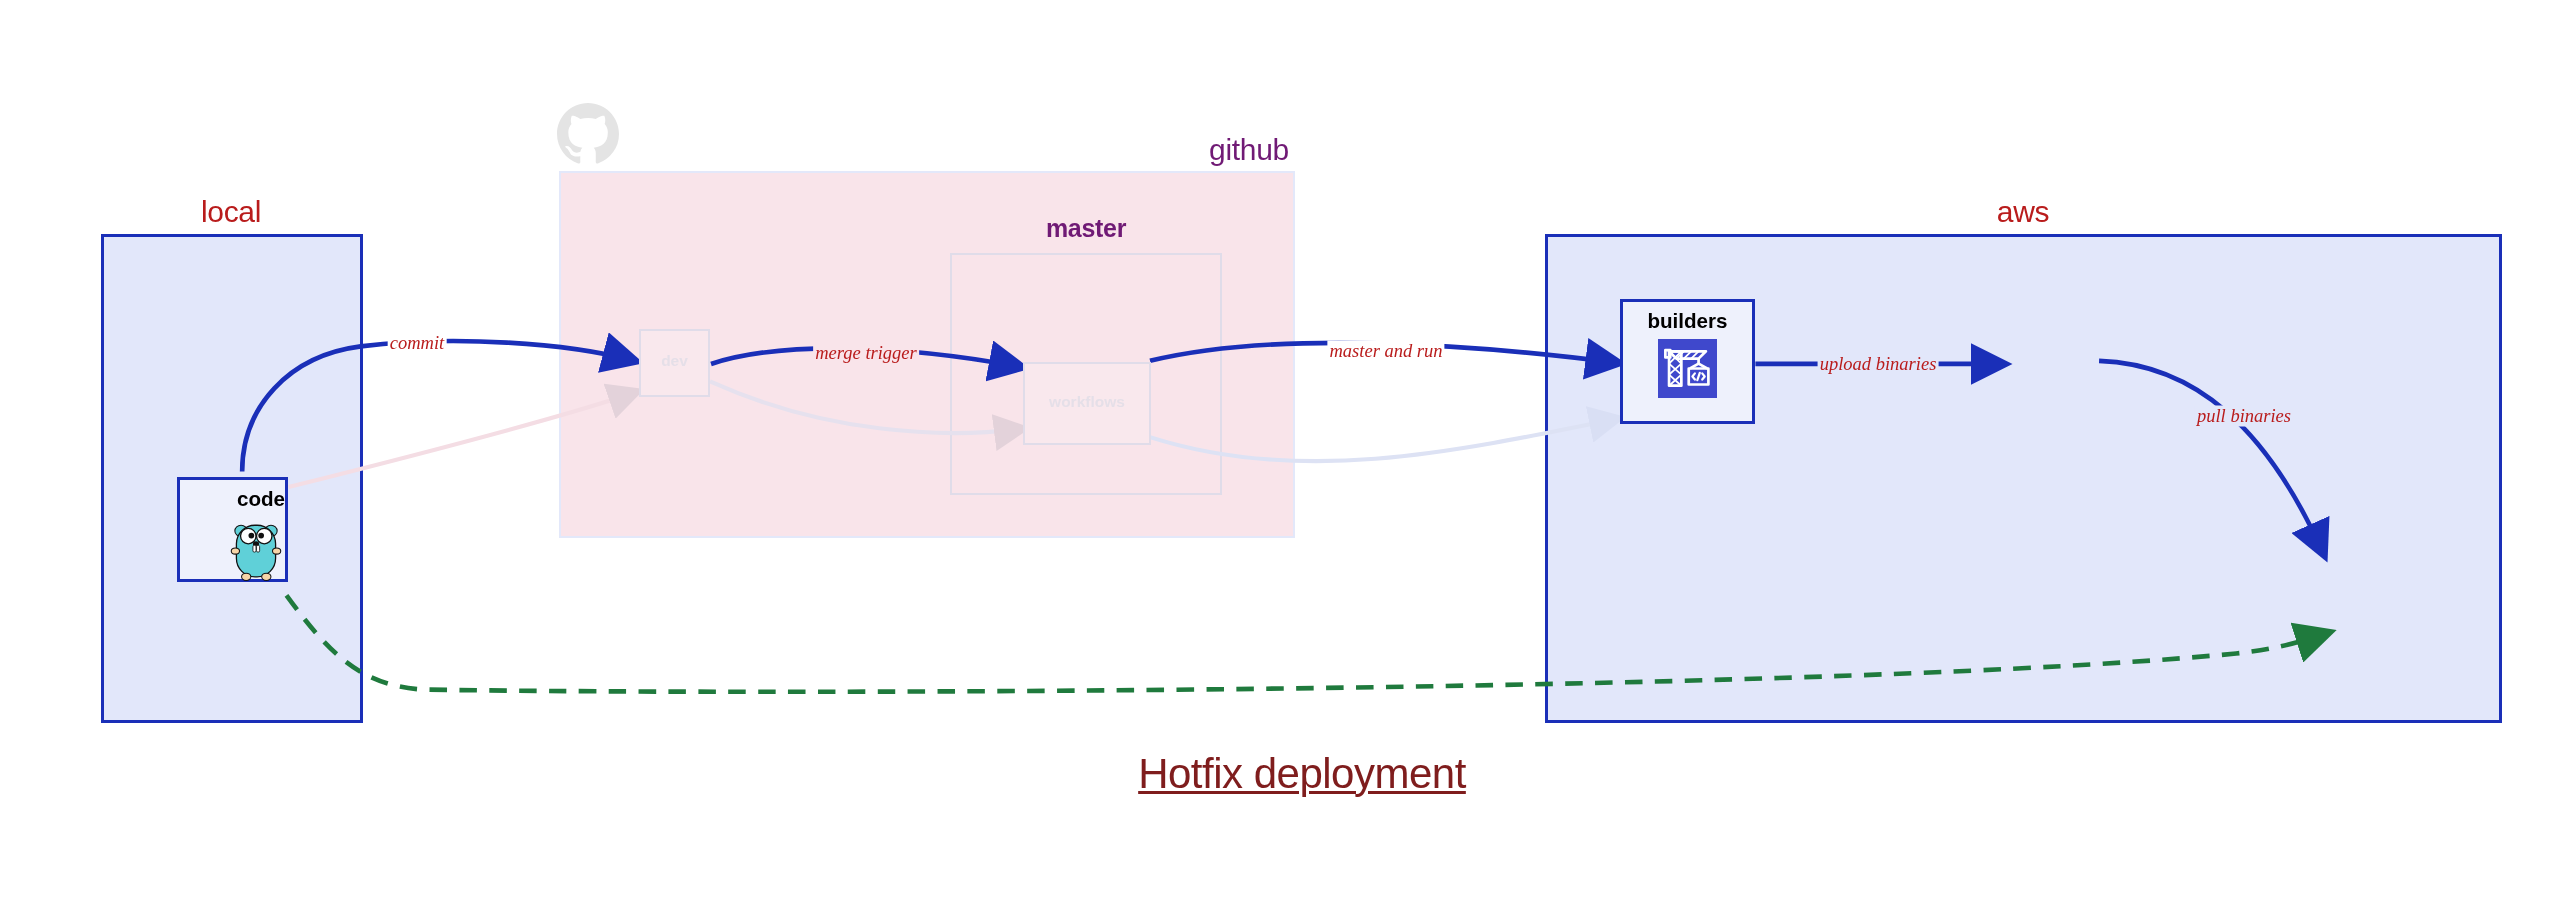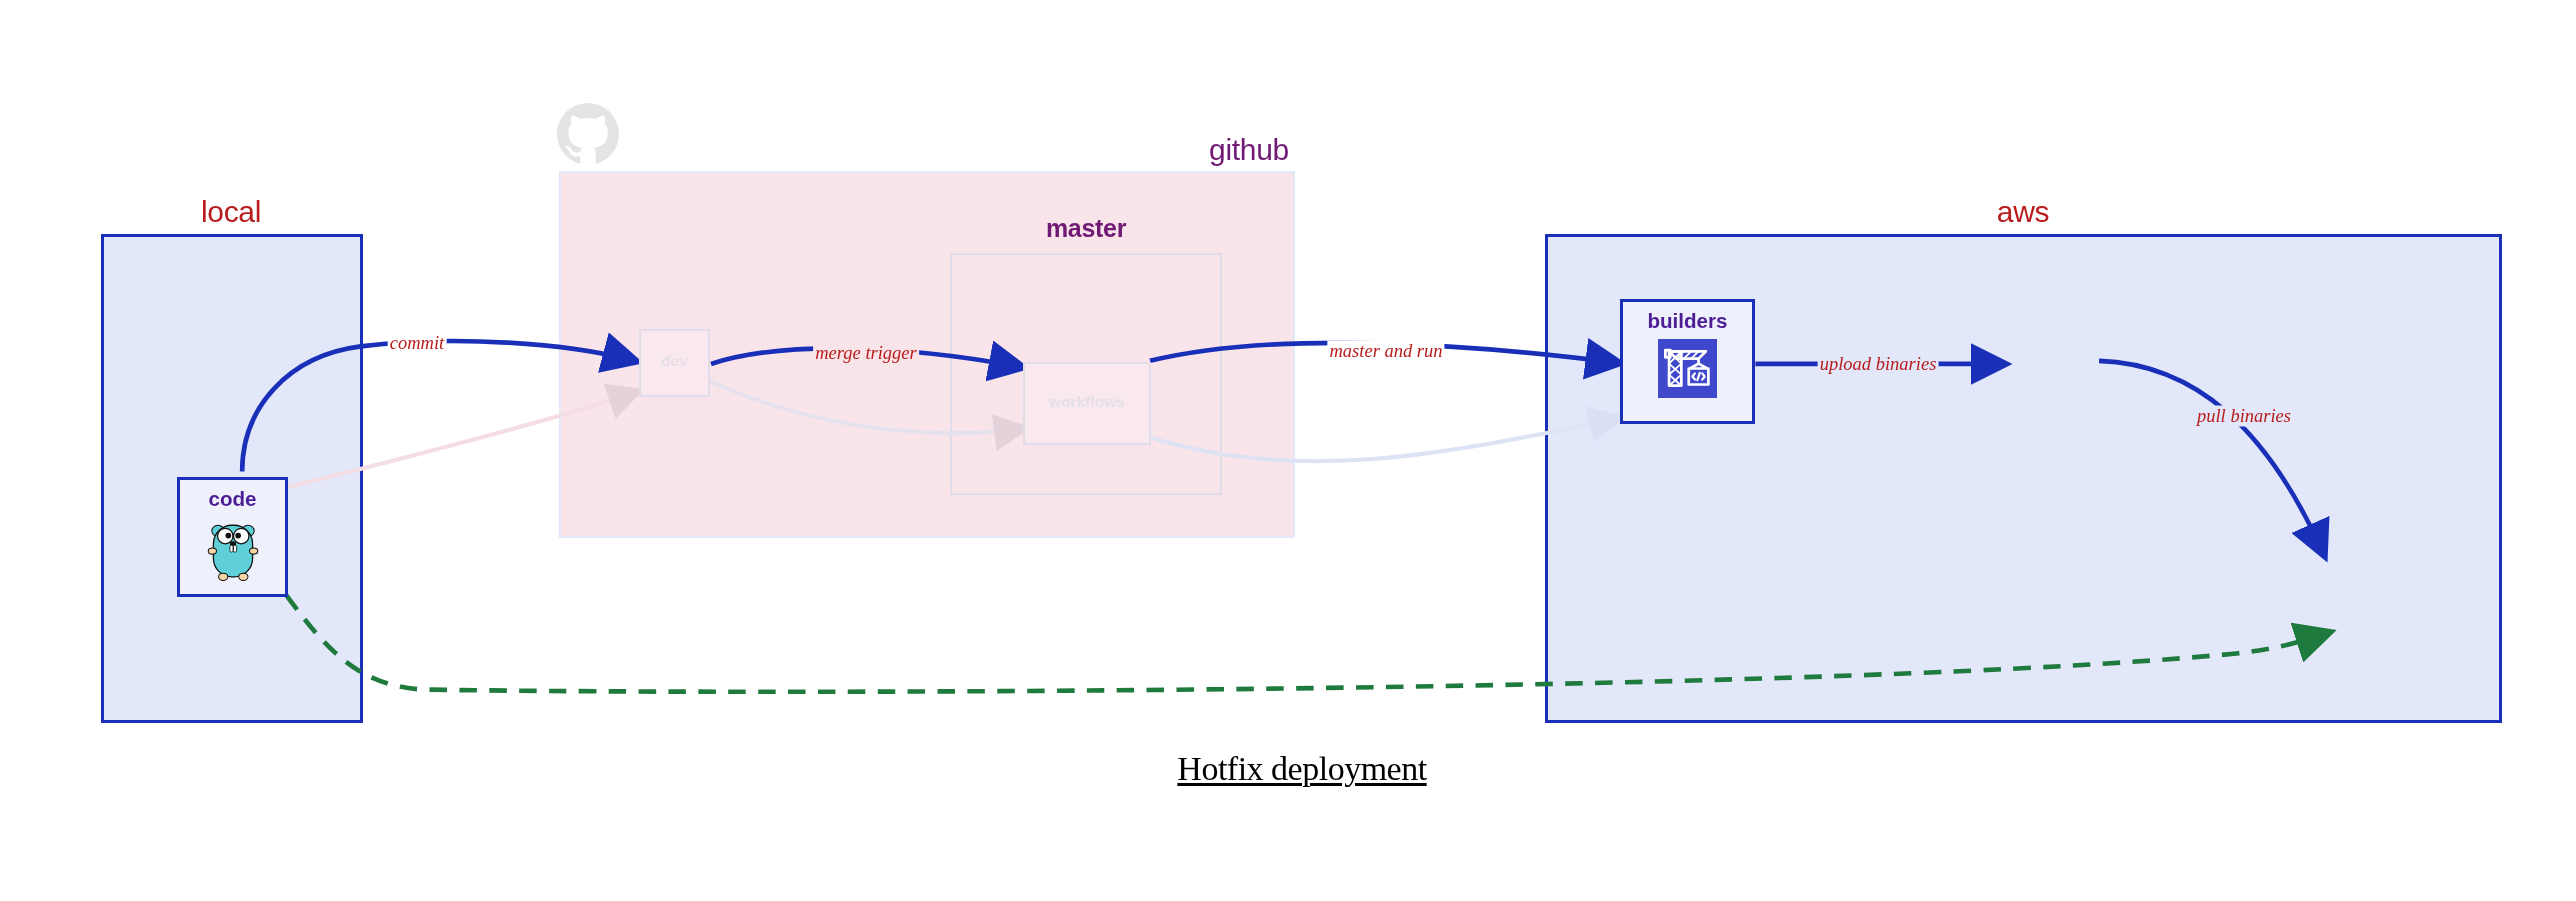--- a/index.html
+++ b/index.html
@@ -14,35 +14,35 @@
   .grp-label{position:absolute;font-family:"Liberation Sans",sans-serif;
     color:#b91c1c;font-size:30px;line-height:1;white-space:nowrap;
     transform:translateX(-50%);letter-spacing:-0.3px;}
   .grp-label.faded{color:#701a75;}
 
   .node{position:absolute;box-sizing:border-box;background:#eef1fc;
     border:3.6px solid #1a2fb8;display:flex;flex-direction:column;
     align-items:center;}
   .node.faded{border-color:#e0dce9;background:#f9e8ed;}
   .node-label{font-family:"Liberation Sans",sans-serif;font-weight:bold;
-    font-size:20.6px;color:#4c1d95;line-height:1;white-space:nowrap;}
+    font-size:20.6px;color:#000000;line-height:1;white-space:nowrap;}
   .node.faded .node-label{color:#e5dfe8;}
   .node-icon{display:flex;align-items:center;justify-content:center;}
 
   svg.wires{position:absolute;left:0;top:0;width:2604px;height:902px;
     pointer-events:none;}
 
   .edge-label{position:absolute;font-family:"Liberation Serif",serif;
     font-style:italic;font-size:18.5px;color:#b91c1c;white-space:nowrap;
     transform:translate(-50%,-50%);background:#ffffff;padding:0 2.1px;}
   .edge-label.on-pink{background:#f9e4ea;}
   .edge-label.on-aws{background:#e2e7fa;}
 
-  .title{position:absolute;font-family:Liberation Serif, serif;
-    font-size:34px;color:#000000;white-space:nowrap;
+  .title{position:absolute;font-family:Liberation Sans, sans-serif;
+    font-size:42px;color:#7f1d1d;white-space:nowrap;
     transform:translateX(-50%);text-decoration:underline;
     text-underline-offset:3.1px;text-decoration-thickness:2.6px;
     letter-spacing:-0.5px;}
 
   .octocat{position:absolute;}
 </style>
 </head>
 <body>
 
 <div id="stage">
@@ -98,21 +98,21 @@
 
     <path d="M2232,700 C2480,640 2860,668 3140,704" fill="none" stroke="#1a2fb8" stroke-width="9" marker-end="url(#ah)"></path>
 
     <path d="M3407,706 L3888,706" fill="none" stroke="#1a2fb8" stroke-width="9" marker-end="url(#ah)"></path>
 
     <path d="M4074,700 C4260,706 4400,830 4510,1075" fill="none" stroke="#1a2fb8" stroke-width="9" marker-end="url(#ah)"></path>
 
     <path d="M556,1155 C640,1270 700,1330 820,1338 C1600,1350 3600,1340 4340,1268 C4430,1258 4480,1240 4518,1228" fill="none" stroke="#1f7a3d" stroke-width="9" stroke-dasharray="34 24" marker-end="url(#ah-g)"></path>
   </svg>
 
-  <div class="node" style="left:177px;top:477px;width:111px;height:120px;padding-top:9.3px;">
+  <div class="node" style="left:177px;top:477px;width:111px;height:105px;padding-top:9.3px;align-items:flex-end;">
     <div class="node-label">code</div>
     <div class="node-icon" style="margin-top:7.2px;">
       <svg width="58" height="66" viewBox="0 0 112 128" aria-hidden="true">
 
         <ellipse cx="27" cy="27" rx="12" ry="11" fill="#5fd0d8" stroke="#111" stroke-width="2"></ellipse>
         <ellipse cx="85" cy="27" rx="12" ry="11" fill="#5fd0d8" stroke="#111" stroke-width="2"></ellipse>
 
         <rect x="18" y="16" width="76" height="100" rx="36" fill="#5fd0d8" stroke="#111" stroke-width="2.5"></rect>
 
         <ellipse cx="16" cy="66" rx="8" ry="6" fill="#f6d5a8" stroke="#111" stroke-width="2"></ellipse>

